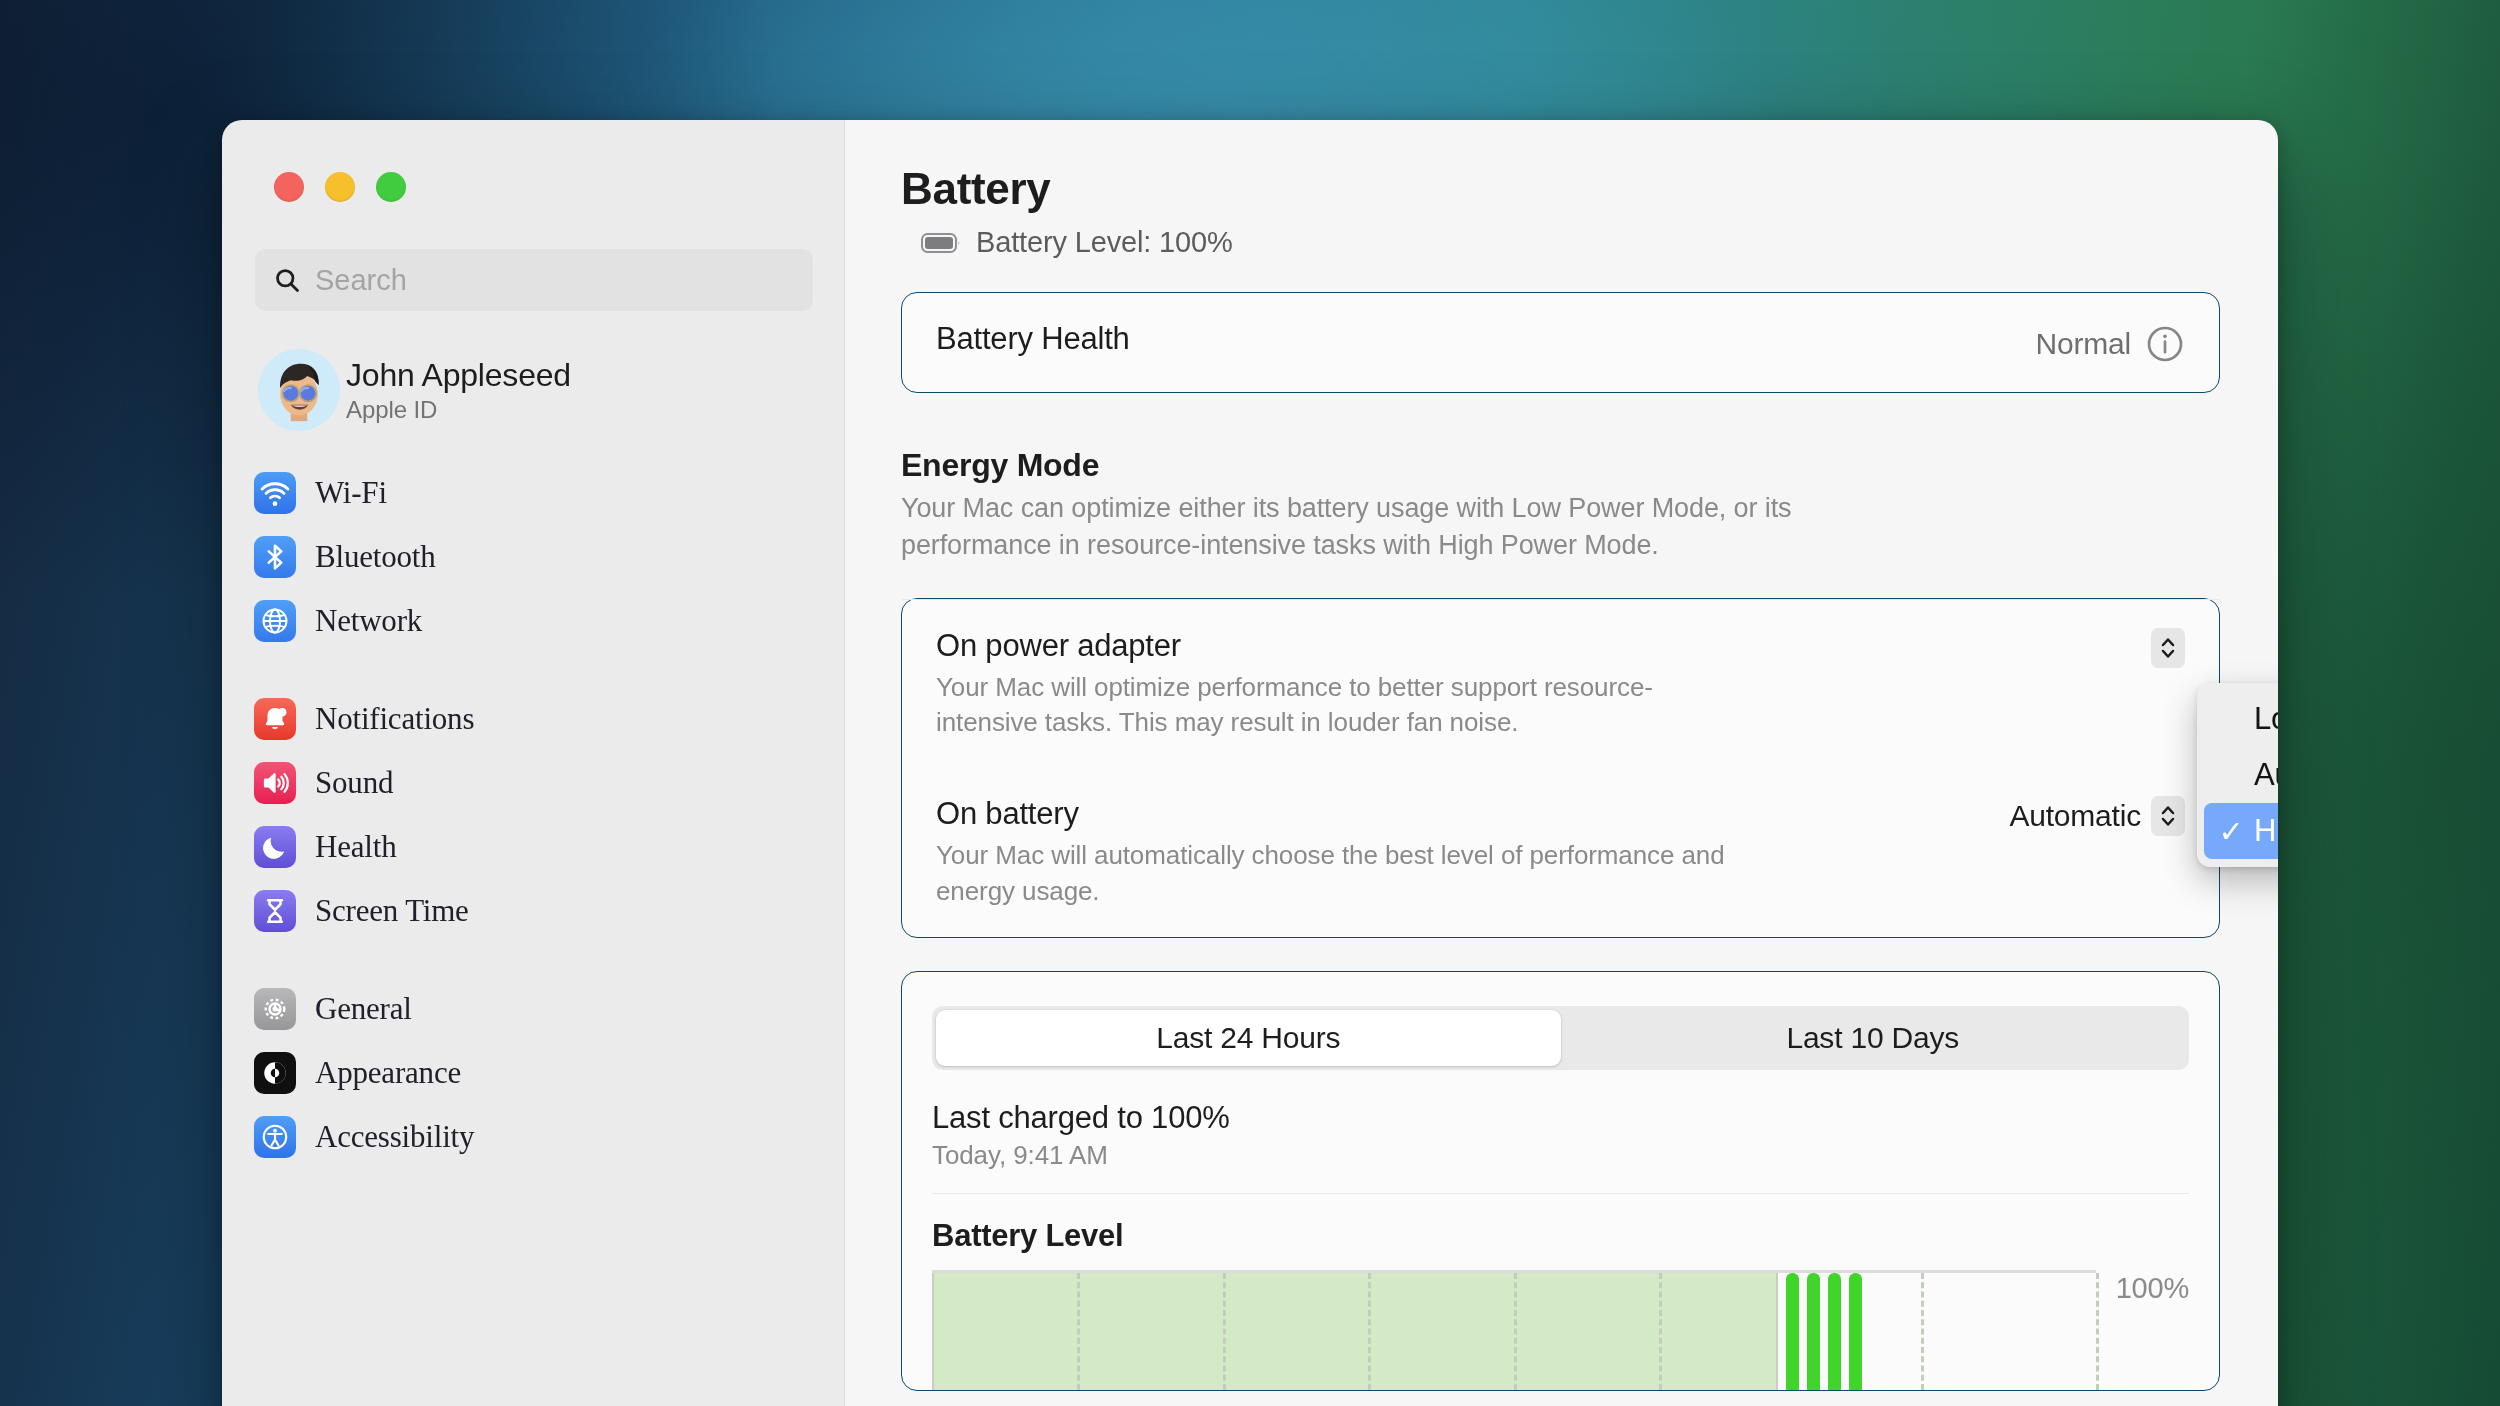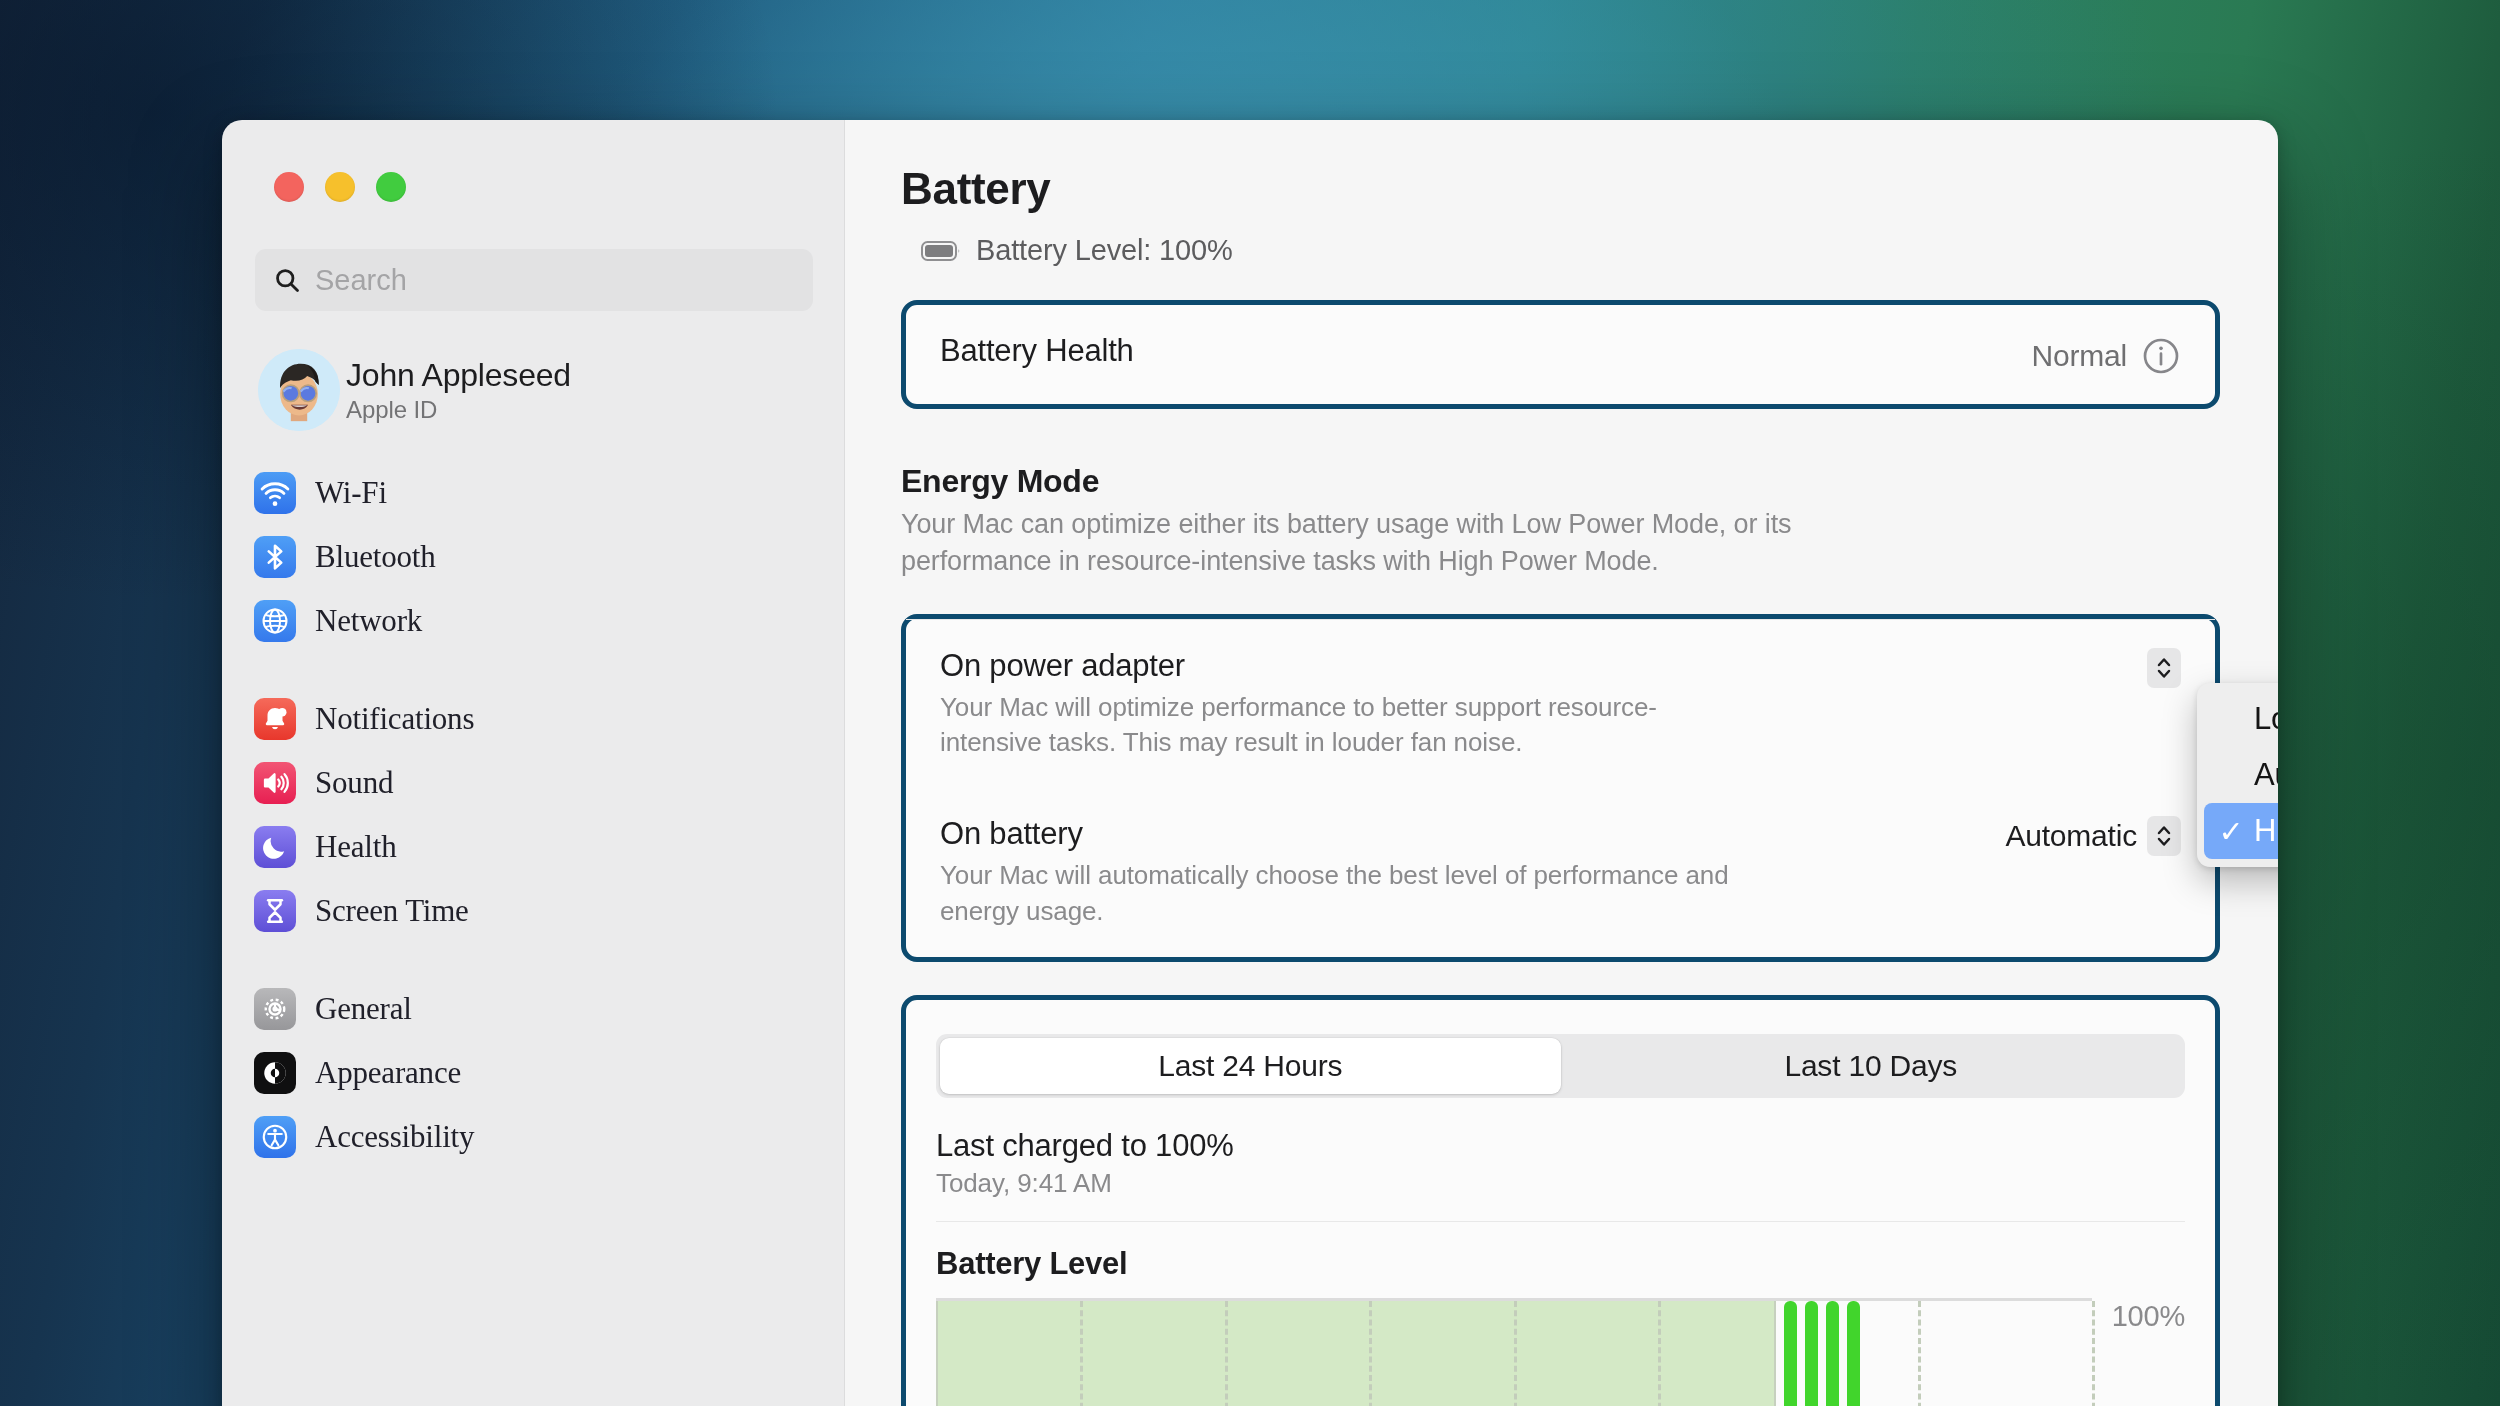--- a/index.html
+++ b/index.html
@@ -133,29 +133,29 @@
     flex: 1;
     background: #f6f6f6;
     padding: 44px 58px 0 56px;
     position: relative;
     overflow: hidden;
   }
 
   .page-title { font-size: 44px; font-weight: bold; color: #1d1d1f; letter-spacing: -0.3px; }
   .battery-level-line {
     display: flex; align-items: center; gap: 13px;
-    margin-top: 20px;
+    margin-top: 12px;
     padding-left: 20px;
   }
   .battery-glyph { width: 42px; height: 24px; flex: 0 0 42px; }
   .battery-level-text { font-size: 29px; color: #5c5c5e; letter-spacing: -0.15px; }
 
   .card {
     background: #fbfbfb;
-    border: 5px solid #0c4a6e;
+    border: 1px solid #0c4a6e;
     border-radius: 16px;
     margin-top: 33px;
   }
 
   .row {
     display: flex;
     align-items: flex-start;
     justify-content: space-between;
     padding: 28px 34px 28px 34px;
   }

